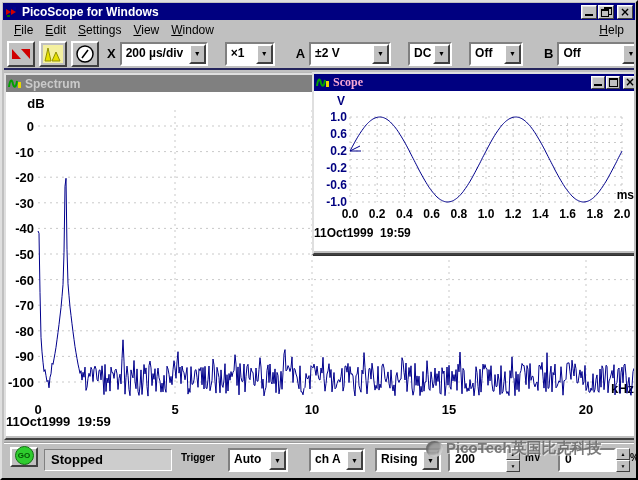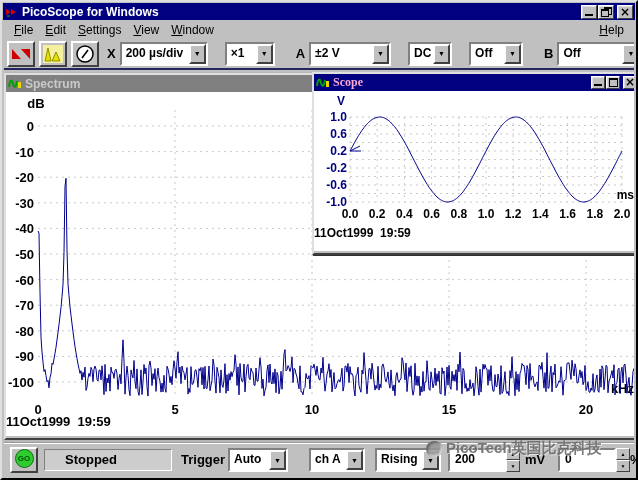--- a/index.html
+++ b/index.html
@@ -57,28 +57,28 @@
   .scope-win .childbody{height:160px;}
 
   .date-overlay{position:absolute;left:0;right:0;text-align:left;font-weight:bold;color:#000;white-space:pre;}
   .spec-date{top:322px;font-size:13px;}
   .scope-date{top:135px;font-size:12px;}
 
   
   .statusbar{position:absolute;left:2px;bottom:2px;right:2px;height:34px;background:#c0c0c0;
              border-top:1px solid #9a9a9a;box-shadow:inset 0 1px 0 #fff;}
   .sb-item{position:absolute;}
-  .go-btn{left:6px;top:4px;width:28px;height:26px;background:#c0c0c0;border:2px solid;
-          border-color:#fff #404040 #404040 #fff;display:flex;align-items:flex-start;justify-content:center;}
+  .go-btn{left:6px;top:4px;width:28px;height:20px;background:#c0c0c0;border:2px solid;
+          border-color:#fff #404040 #404040 #fff;display:flex;align-items:flex-end;justify-content:center;}
   .go-circle{width:19px;height:19px;border-radius:50%;background:#2ecc2e;border:1px solid #107010;
              display:flex;align-items:center;justify-content:center;font-size:8px;font-weight:bold;color:#045504;}
   .stopped-panel{left:40px;top:6px;width:128px;height:22px;background:#cdcdcd;border:1px solid;
                  border-color:#808080 #fff #fff #808080;font-weight:bold;font-size:13px;
-                 padding:2px 0 0 20px;color:#000;}
-  .sb-label{font-weight:bold;font-size:13px;color:#000;top:9px;}
+                 padding:2px 0 0 6px;color:#000;}
+  .sb-label{font-weight:bold;font-size:10px;color:#000;top:9px;}
   .spinedit{top:5px;height:24px;display:flex;}
   .spin-box{width:58px;height:24px;background:#fff;border:2px solid;border-color:#808080 #fff #fff #808080;
             font-weight:bold;font-size:12px;padding:2px 0 0 5px;}
   .spin-col{width:14px;height:24px;display:flex;flex-direction:column;}
   .spin-up,.spin-dn{flex:1;background:#c0c0c0;border:1px solid;border-color:#fff #404040 #404040 #fff;
             font-size:5px;display:flex;align-items:center;justify-content:center;color:#000;}
 
   
   .watermark{position:absolute;left:424px;top:437px;display:flex;align-items:center;z-index:60;pointer-events:none;}
   .wm-logo{width:17px;height:16px;border-radius:50%;background:rgba(150,150,150,0.85);

